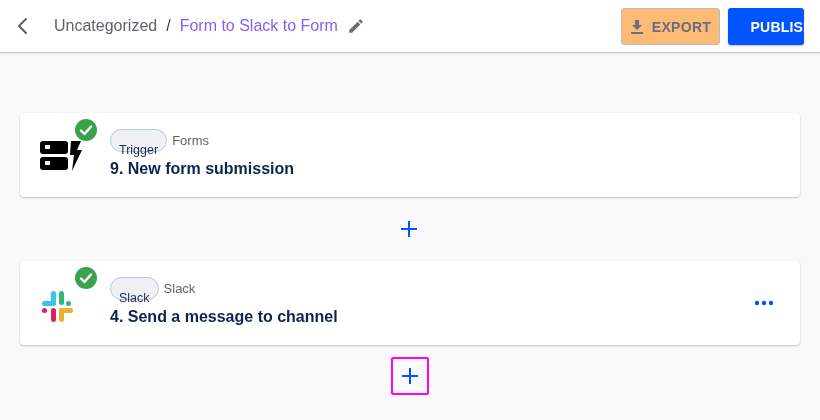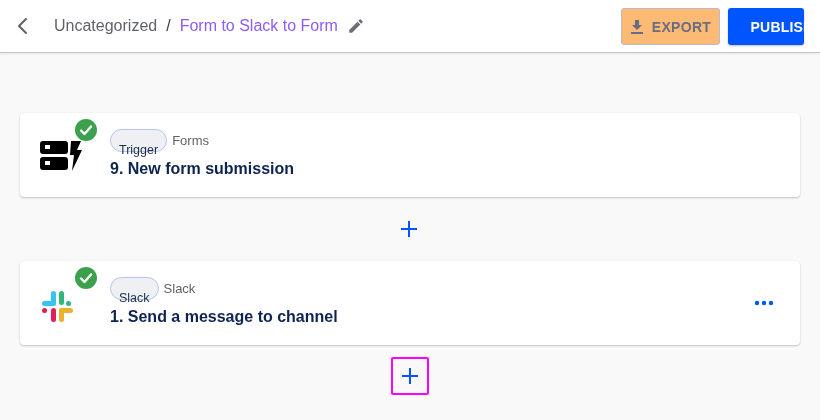--- a/index.html
+++ b/index.html
@@ -125,21 +125,21 @@
     </g>
   </svg>
   <svg class="check-badge" viewBox="0 0 22 22">
     <circle cx="11" cy="11" r="11" fill="#3ca14c"></circle>
     <path d="M6 11.5 L9.5 15 L16 7.5" fill="none" stroke="#fff" stroke-width="2.4" stroke-linecap="round" stroke-linejoin="round"></path>
   </svg>
   <div class="pill-row">
     <span class="pill">Slack</span>
     <span class="app-name">Slack</span>
   </div>
-  <div class="step-title">1. Send a message to channel</div>
+  <div class="step-title">4. Send a message to channel</div>
   <svg class="more-btn" viewBox="0 0 20 12">
     <circle cx="3" cy="6" r="2.2" fill="#0055ff"></circle>
     <circle cx="10" cy="6" r="2.2" fill="#0055ff"></circle>
     <circle cx="17" cy="6" r="2.2" fill="#0055ff"></circle>
   </svg>
 </div>
 
 <div class="add-step focused" style="left:391px; top:357px;">
   <svg width="16" height="16" viewBox="0 0 16 16">
     <rect x="7" y="0" width="2" height="16" fill="#0055ff"></rect>

